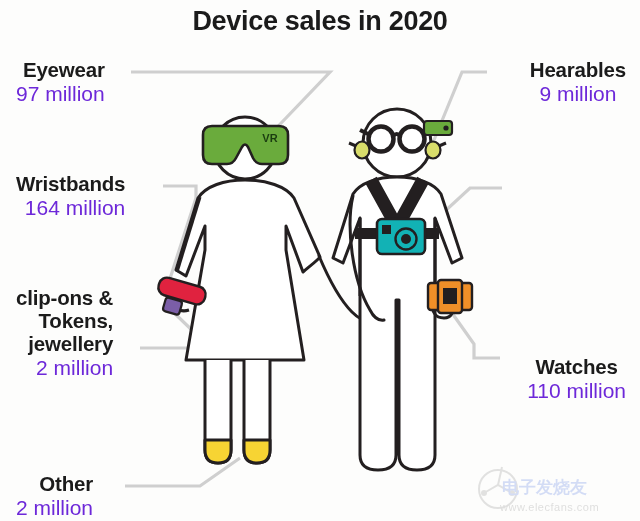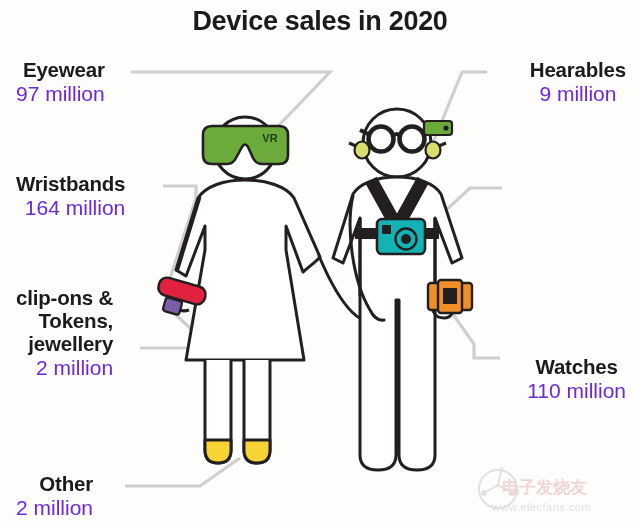--- a/index.html
+++ b/index.html
@@ -66,33 +66,33 @@
     position: absolute;
     right: 8px;
     bottom: 6px;
     width: 160px;
     height: 70px;
     opacity: 0.18;
     pointer-events: none;
   }
   #watermark .wm-text {
     position: absolute;
-    left: 20px;
+    left: 28px;
     bottom: 2px;
     font-size: 11px;
     color: #555;
     letter-spacing: 0.5px;
     font-family: "Liberation Sans", sans-serif;
   }
   #watermark .wm-cn {
     position: absolute;
     left: 30px;
     bottom: 16px;
     font-size: 17px;
-    color: #b91c1c;
+    color: #1d4ed8;
     font-weight: bold;
     font-family: "DejaVu Sans", sans-serif;
   }
 </style>
 </head>
 <body>
 
 <div id="infographic">
 
   <div id="title">Device sales in 2020</div>

